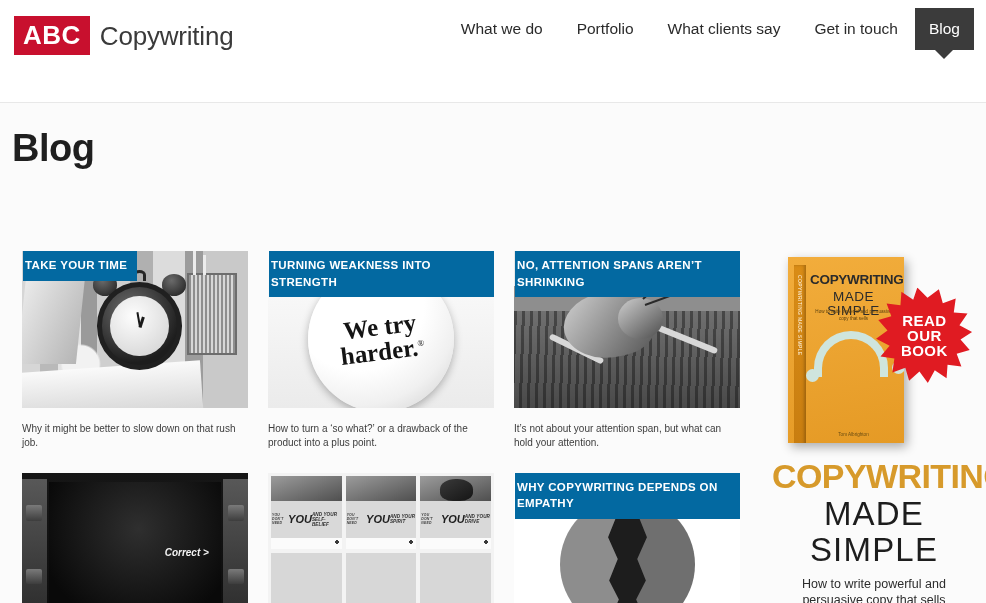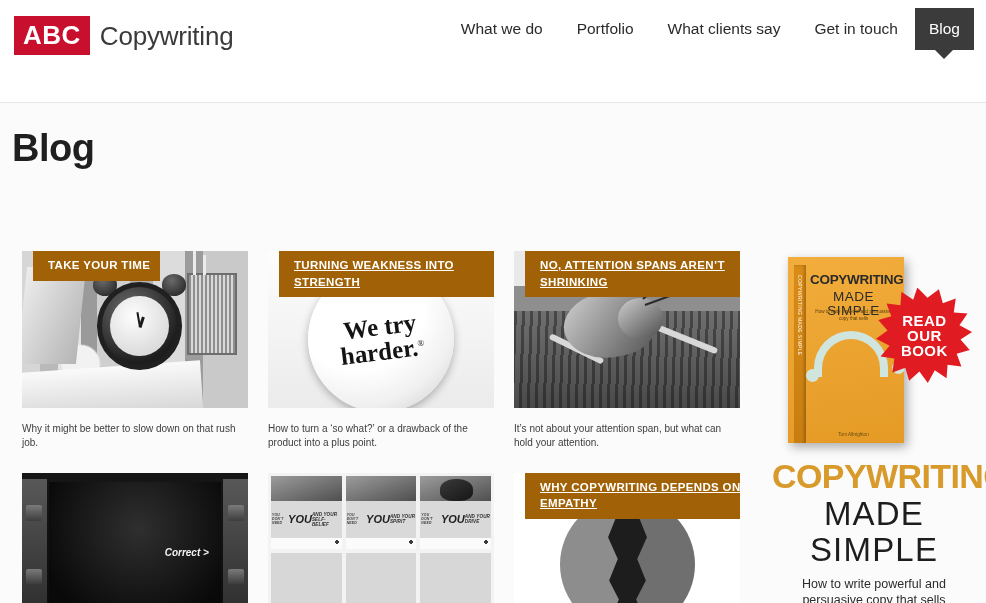--- a/index.html
+++ b/index.html
@@ -123,33 +123,33 @@
     display: block;
   }
   .post-thumb {
     position: relative;
     width: 226px; height: 157px;
     overflow: hidden;
     background: #cfcfcf;
   }
   .post-banner {
     position: absolute;
-    left: 11px; top: 0;
-    background: #a16207;
+    left: 1px; top: 0;
+    background: #0369a1;
     color: #ffffff;
     font-size: 11.5px;
     font-weight: bold;
     letter-spacing: 0.35px;
     line-height: 1.45;
-    padding: 6px 10px 7px 15px;
+    padding: 6px 10px 7px 2px;
     text-transform: uppercase;
     z-index: 3;
     max-width: 226px;
   }
-  .post-banner.full { width: 226px; text-decoration: underline; }
+  .post-banner.full { width: 226px; }
   .post-excerpt {
     margin-top: 14px;
     font-size: 10px;
     line-height: 1.44;
     color: #3d3d3d;
   }
 
   
   .ph { position: absolute; inset: 0; }
 

